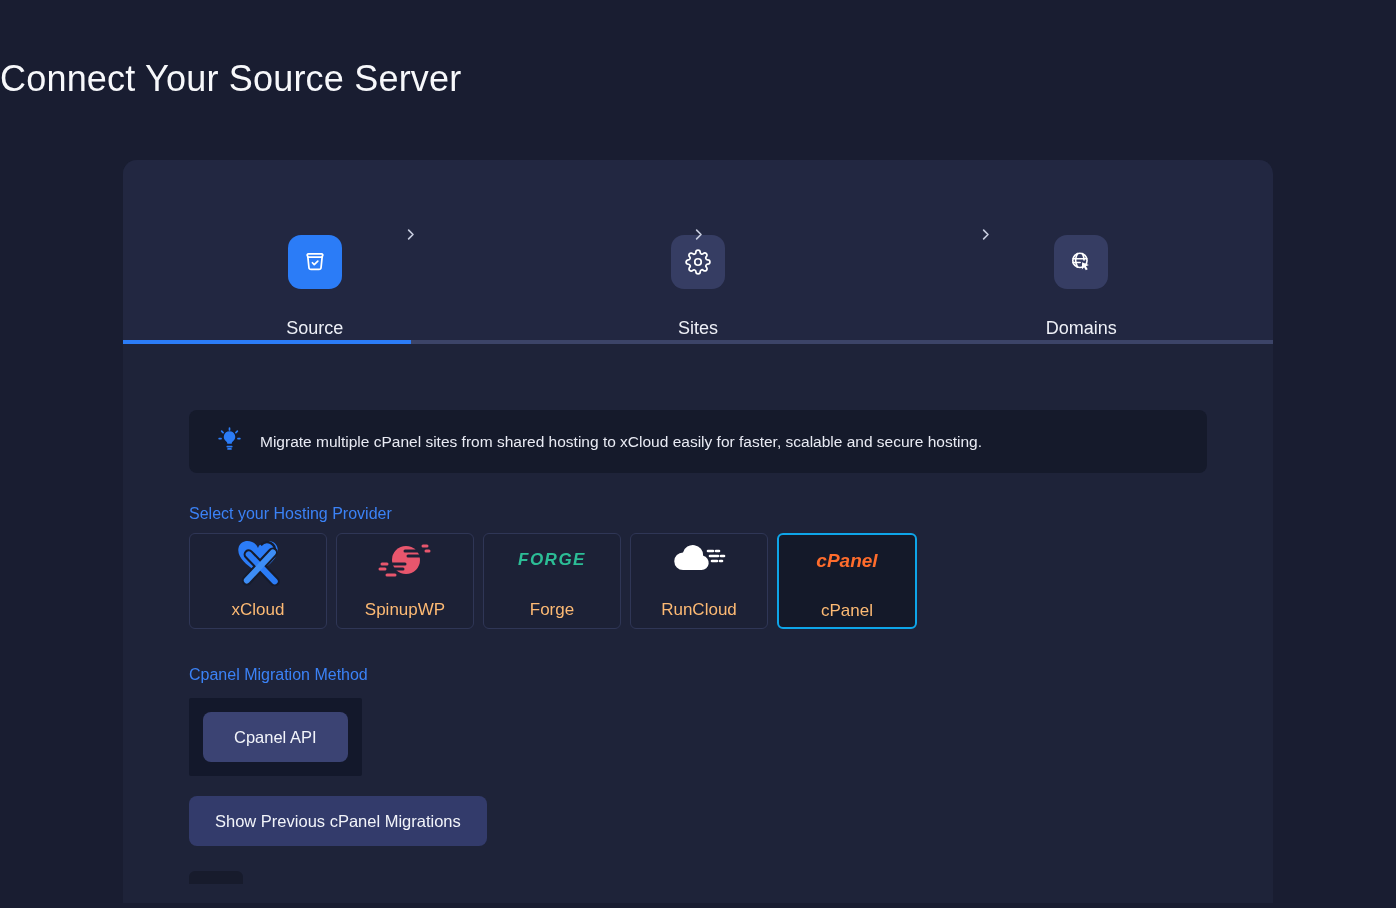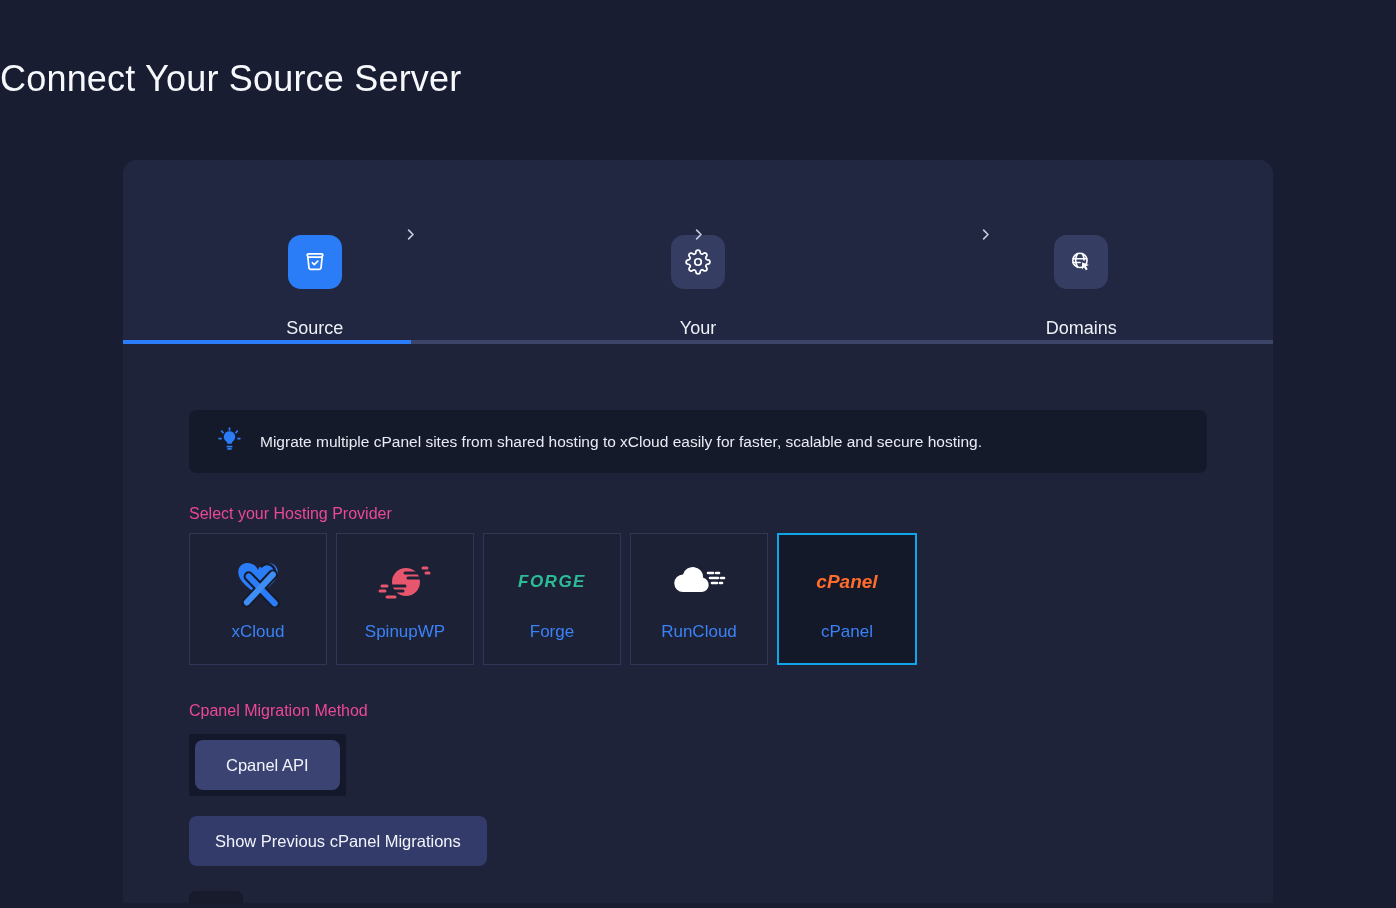--- a/index.html
+++ b/index.html
@@ -83,53 +83,53 @@
     align-items: center;
     gap: 17px;
     padding: 8px 27px;
   }
   .info-banner-text {
     color: #e9ebf4;
     font-size: 15.5px;
   }
   .section-label {
     margin-top: 32px;
-    color: #ec4899;
+    color: #3b82f6;
     font-size: 16px;
   }
   
   .provider-row {
     margin-top: 10px;
     display: flex;
     gap: 9px;
     align-items: stretch;
   }
   .provider-card {
-    width: 138px; height: 132px;
+    width: 138px; height: 96px;
     background: #1c2136;
     border: 1px solid #2f3656;
-    border-radius: 0;
+    border-radius: 6px;
     display: flex;
     flex-direction: column;
     align-items: center;
-    justify-content: center;
+    justify-content: flex-start;
     gap: 14px;
     cursor: pointer;
   }
   .provider-card.selected {
     width: 140px;
     background: #141929;
     border: 2px solid #0ea5e9;
   }
   .provider-logo {
     height: 52px;
     display: flex; align-items: center; justify-content: center;
   }
   .provider-name {
-    color: #3b82f6;
+    color: #fdba74;
     font-size: 17px;
   }
   .logo-forge {
     color: #2cbd96;
     font-size: 17px;
     font-weight: 800;
     font-style: italic;
     letter-spacing: 1.5px;
   }
   .logo-ploi { font-size: 21px; }
@@ -141,21 +141,21 @@
     font-weight: 800;
     font-style: italic;
   }
   
   .method-label { margin-top: 37px; }
   .method-tabs {
     margin-top: 14px;
     display: inline-flex;
     background: #13182b;
     border-radius: 2px;
-    padding: 6px;
+    padding: 14px;
   }
   .method-tab {
     height: 50px;
     display: flex; align-items: center; justify-content: center;
     padding: 0 31px;
     color: #f2f4fa;
     font-size: 16.5px;
     border-radius: 8px;
     cursor: pointer;
     background: transparent;
@@ -204,21 +204,21 @@
       <div class="step-label">Source</div>
     </div>
 
     <div class="step">
       <div class="step-icon-box">
         <svg width="26" height="26" viewBox="0 0 24 24" fill="none" stroke="#ffffff" stroke-width="1.6" stroke-linecap="round" stroke-linejoin="round">
           <circle cx="12" cy="12" r="3"></circle>
           <path d="M19.4 15a1.65 1.65 0 0 0 .33 1.82l.06.06a2 2 0 0 1 0 2.83 2 2 0 0 1-2.83 0l-.06-.06a1.65 1.65 0 0 0-1.82-.33 1.65 1.65 0 0 0-1 1.51V21a2 2 0 0 1-2 2 2 2 0 0 1-2-2v-.09A1.65 1.65 0 0 0 9 19.4a1.65 1.65 0 0 0-1.82.33l-.06.06a2 2 0 0 1-2.83 0 2 2 0 0 1 0-2.83l.06-.06a1.65 1.65 0 0 0 .33-1.82 1.65 1.65 0 0 0-1.51-1H3a2 2 0 0 1-2-2 2 2 0 0 1 2-2h.09A1.65 1.65 0 0 0 4.6 9a1.65 1.65 0 0 0-.33-1.82l-.06-.06a2 2 0 0 1 0-2.83 2 2 0 0 1 2.83 0l.06.06a1.65 1.65 0 0 0 1.82.33H9a1.65 1.65 0 0 0 1-1.51V3a2 2 0 0 1 2-2 2 2 0 0 1 2 2v.09a1.65 1.65 0 0 0 1 1.51 1.65 1.65 0 0 0 1.82-.33l.06-.06a2 2 0 0 1 2.83 0 2 2 0 0 1 0 2.83l-.06.06a1.65 1.65 0 0 0-.33 1.82V9a1.65 1.65 0 0 0 1.51 1H21a2 2 0 0 1 2 2 2 2 0 0 1-2 2h-.09a1.65 1.65 0 0 0-1.51 1z"></path>
         </svg>
       </div>
-      <div class="step-label">Your</div>
+      <div class="step-label">Sites</div>
     </div>
 
     <div class="step">
       <div class="step-icon-box">
         <svg width="26" height="26" viewBox="0 0 24 24" fill="none" stroke="#ffffff" stroke-width="1.5" stroke-linecap="round" stroke-linejoin="round">
           <circle cx="11" cy="10.5" r="6.6"></circle>
           <path d="M4.6 9h12.8"></path>
           <path d="M4.6 12.5h6.6"></path>
           <path d="M8.8 4.2c-2.1 3.7-2.1 8.8 0 12.5"></path>
           <path d="M13.2 4.2c1.1 1.9 1.6 4 1.6 6"></path>

